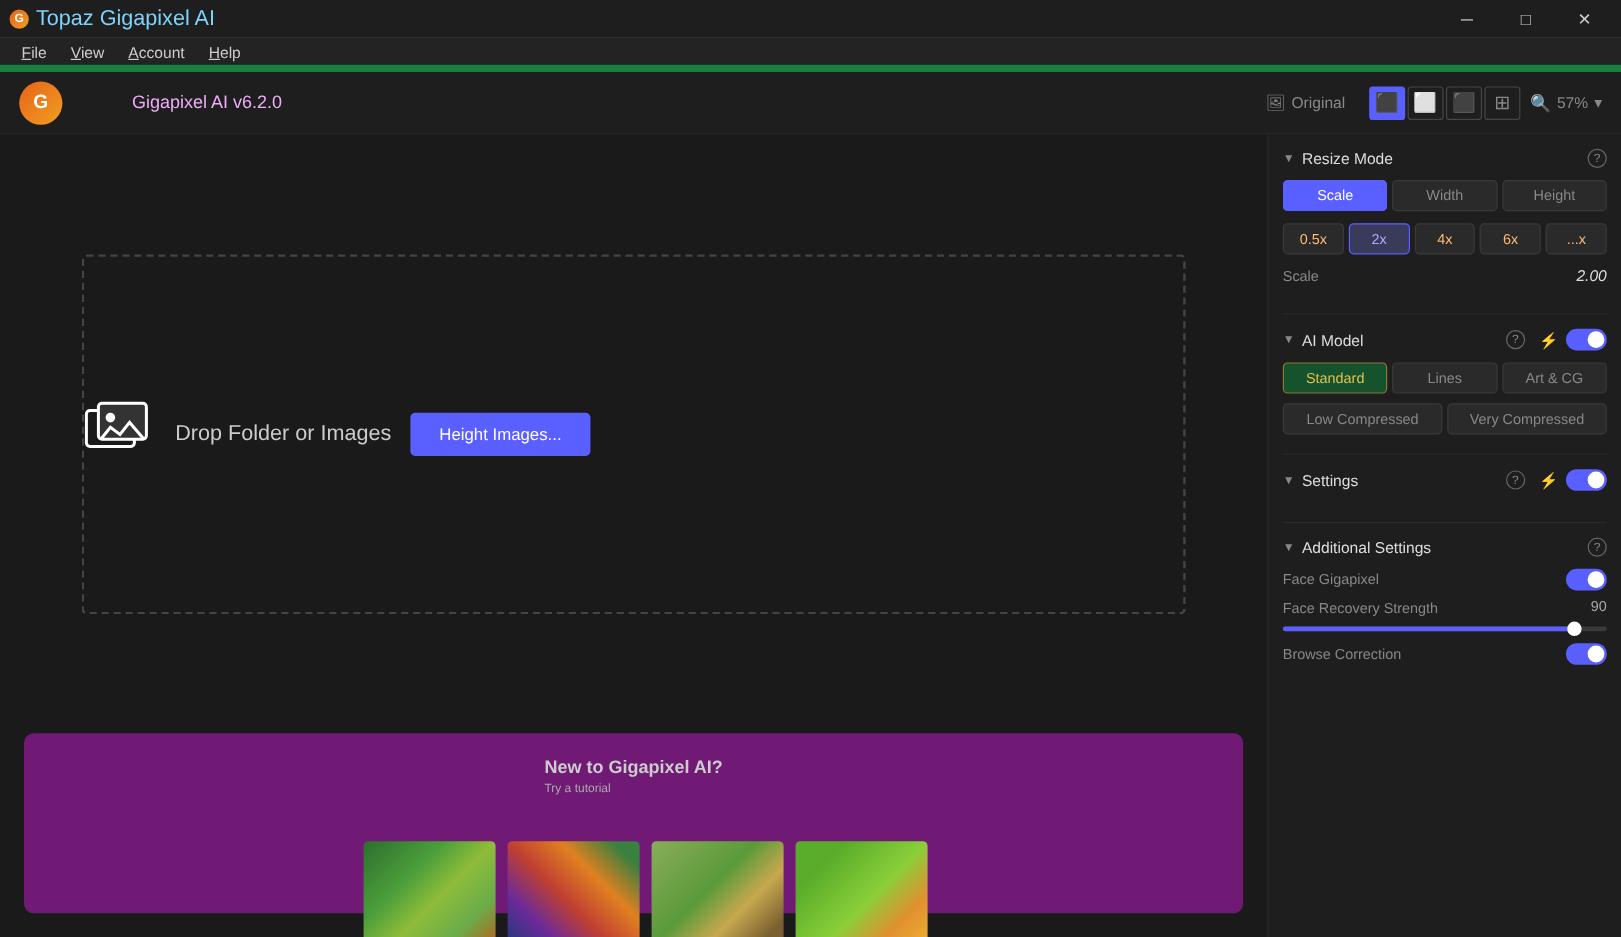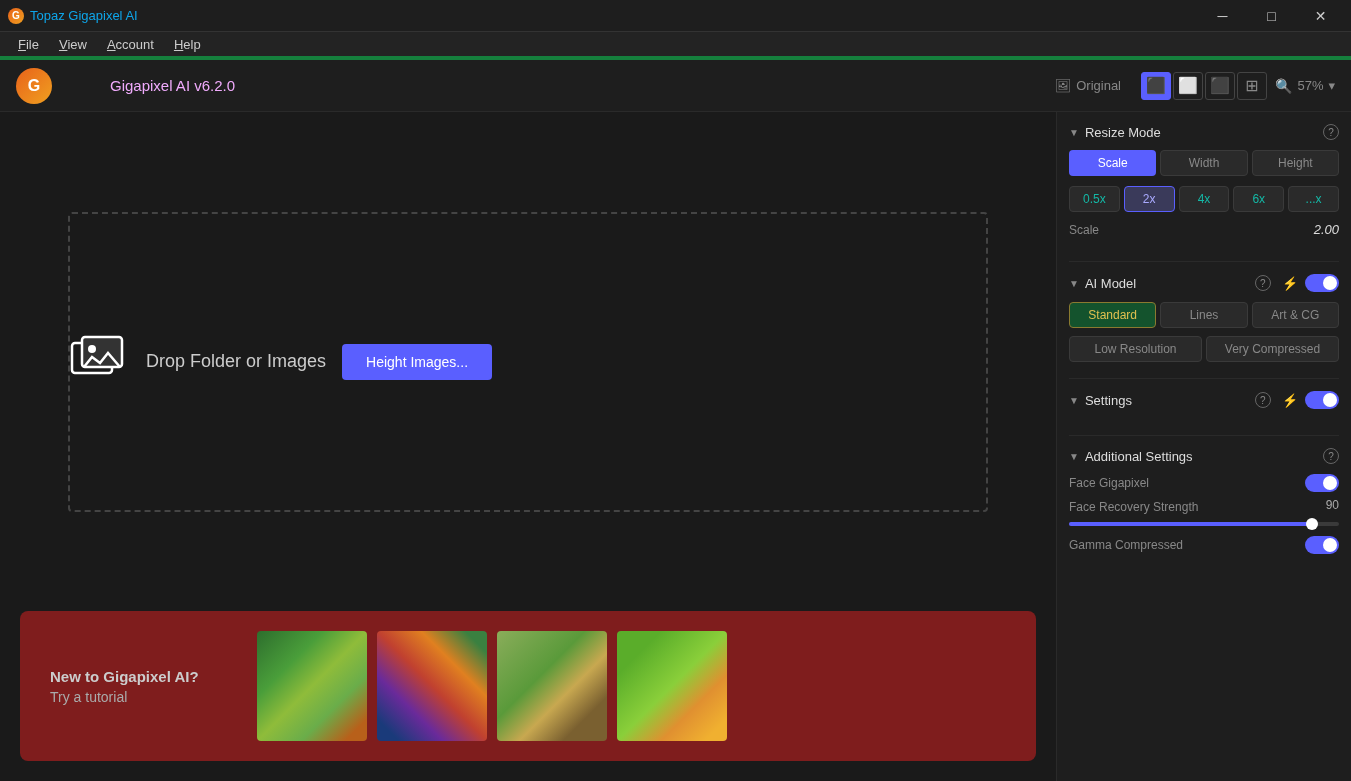--- a/index.html
+++ b/index.html
@@ -18,22 +18,22 @@
     .title-bar {
       background: #1e1e1e;
       height: 32px;
       display: flex;
       align-items: center;
       padding: 0 8px;
       user-select: none;
       border-bottom: 1px solid #333;
     }
     .title-bar-text {
-      font-size: 13px;
-      color: #0ea5e9;
+      font-size: 18px;
+      color: #7dd3fc;
       flex: 1;
     }
     .window-controls {
       display: flex;
       gap: 4px;
     }
     .win-btn {
       width: 45px;
       height: 32px;
       background: transparent;
@@ -46,21 +46,21 @@
       justify-content: center;
     }
 
     
     .menu-bar {
       background: #232323;
       height: 28px;
       display: flex;
       align-items: center;
       padding: 0 8px;
-      border-bottom: 4px solid #15803d;
+      border-bottom: 6px solid #15803d;
     }
     .menu-item {
       padding: 4px 10px;
       font-size: 13px;
       color: #ccc;
       cursor: pointer;
       border-radius: 3px;
     }
     .menu-item u { text-decoration: underline; }
 
@@ -209,36 +209,37 @@
       border: none;
       border-radius: 4px;
       padding: 10px 24px;
       font-size: 14px;
       cursor: pointer;
       font-weight: 500;
     }
 
     
     .tutorial-section {
-      background: #7f1d1d;
+      background: #701a75;
       margin: 0 20px 20px 20px;
       border-radius: 8px;
       padding: 20px 30px;
       display: flex;
       align-items: center;
       gap: 38px;
       height: 150px;
+      flex-direction: column;
     }
     .tutorial-text h3 {
       font-size: 15px;
       color: #ccc;
       margin-bottom: 4px;
     }
     .tutorial-text p {
-      font-size: 14px;
+      font-size: 10px;
       color: #aaa;
     }
     .sample-images {
       display: flex;
       gap: 10px;
       margin-left: 20px;
     }
     .sample-img {
       width: 110px;
       height: 110px;
@@ -342,21 +343,21 @@
     }
     .scale-btn {
       flex: 1;
       padding: 5px;
       text-align: center;
       border-radius: 4px;
       font-size: 12px;
       cursor: pointer;
       border: 1px solid #3a3a3a;
       background: #2a2a2a;
-      color: #14b8a6;
+      color: #fdba74;
     }
     .scale-btn.active {
       background: #3a3a5a;
       color: #aaaaff;
       border-color: #5a5fff;
     }
 
     .scale-row {
       display: flex;
       align-items: center;
@@ -627,21 +628,21 @@
           <div class="toggle"></div>
         </div>
 
         <div class="ai-model-tabs">
           <div class="ai-tab active">Standard</div>
           <div class="ai-tab">Lines</div>
           <div class="ai-tab">Art &amp; CG</div>
         </div>
 
         <div class="ai-quality-tabs">
-          <div class="ai-q-tab">Low Resolution</div>
+          <div class="ai-q-tab">Low Compressed</div>
           <div class="ai-q-tab">Very Compressed</div>
         </div>
       </div>
 
       <div class="divider"></div>
 
       <div class="panel-section">
         <div class="section-header">
           <span class="section-chevron">▼</span>
           <span class="section-title">Settings</span>
@@ -672,20 +673,20 @@
             <span class="settings-label">Face Recovery Strength</span>
             <span class="slider-value">90</span>
           </div>
           <div class="slider-track">
             <div class="slider-fill" style="width: 90%;"></div>
             <div class="slider-thumb" style="left: 90%;"></div>
           </div>
         </div>
 
         <div class="gamma-row settings-row">
-          <span class="settings-label">Gamma Compressed</span>
+          <span class="settings-label">Browse Correction</span>
           <div class="toggle"></div>
         </div>
       </div>
 
     </div>
   </div>
 </div>
 
 </body></html>

